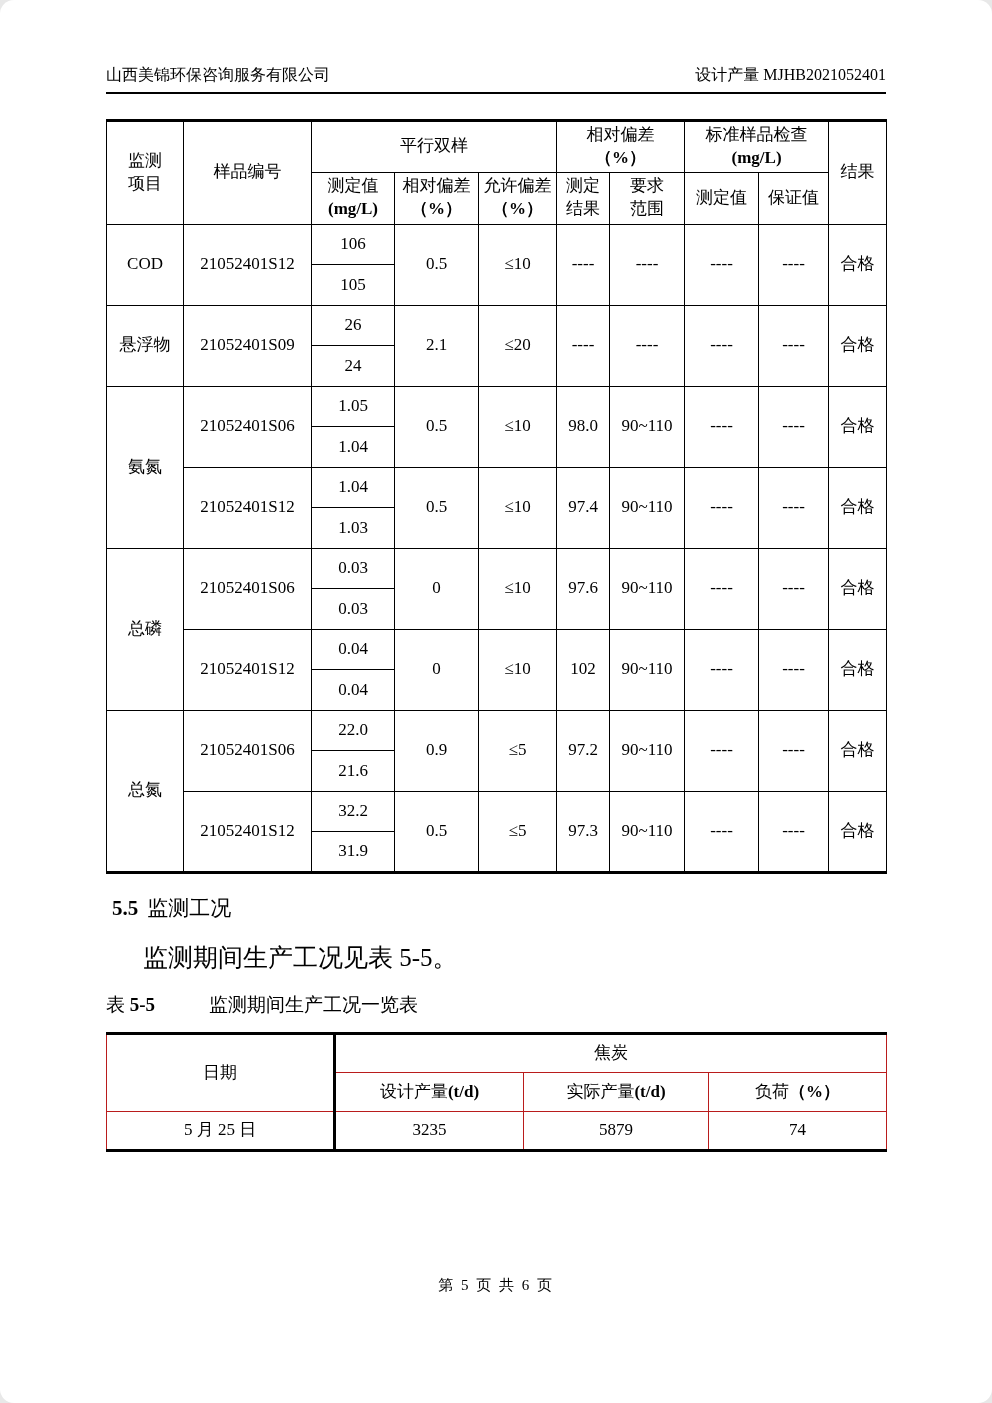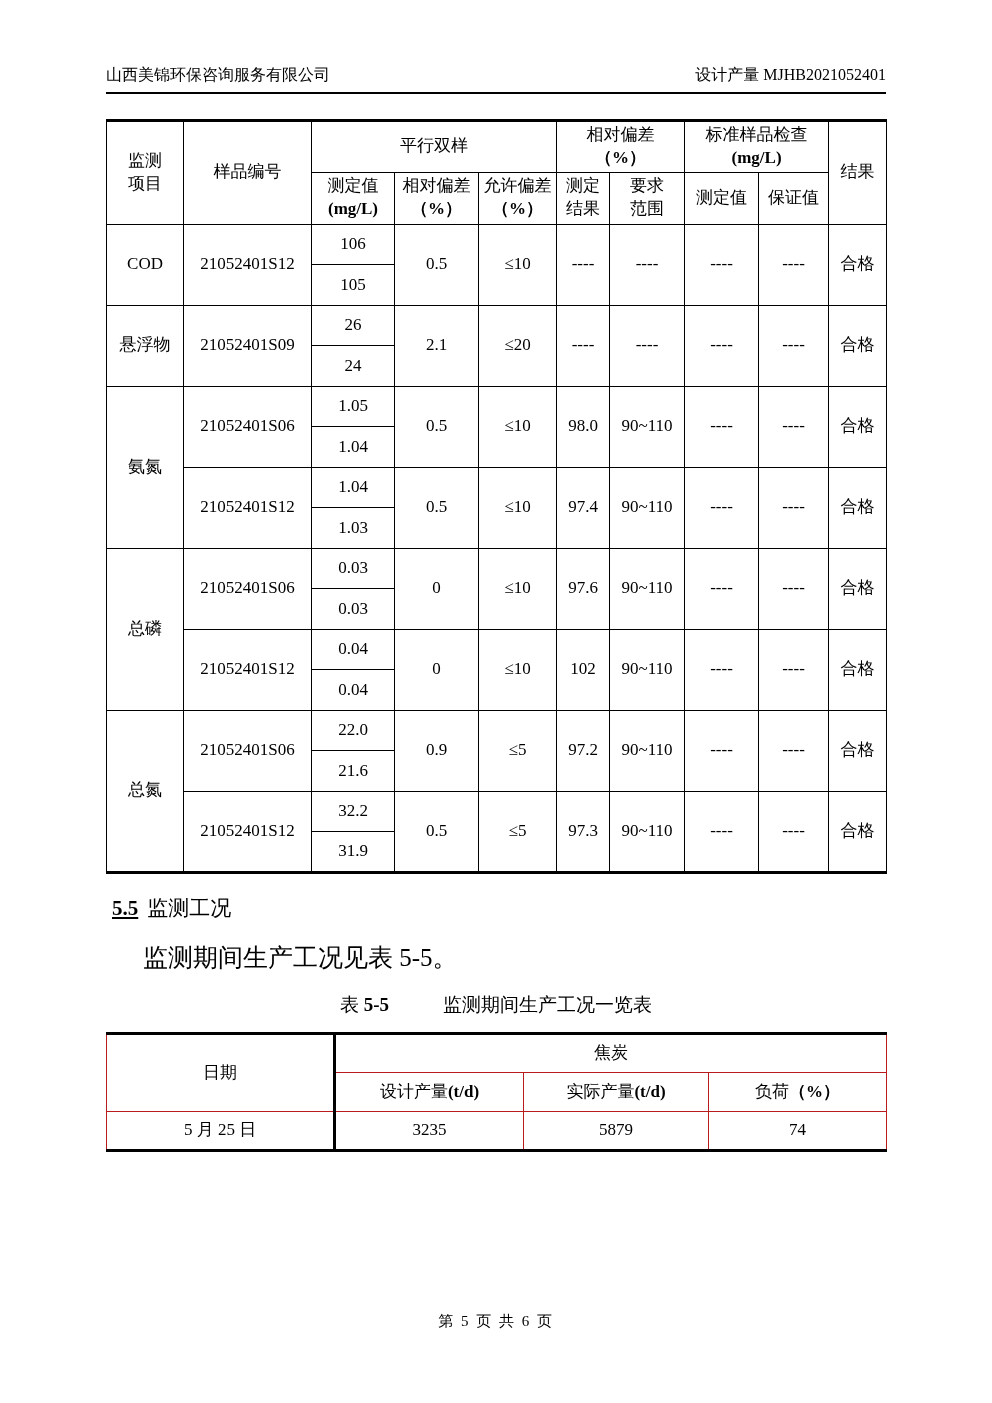--- a/index.html
+++ b/index.html
@@ -1,20 +1,20 @@
 <!DOCTYPE html>
 <html><head>
 <meta charset="utf-8">
 <style>
   * { box-sizing: border-box; }
   html, body { margin: 0; padding: 0; background: #e8e8e8; }
   .page {
     width: 992px; height: 1403px; background: #ffffff; color: #000;
     font-family: "Liberation Serif", "DejaVu Serif", serif;
-    position: relative; margin: 0 auto; overflow: hidden;
+    position: relative; margin: 0 auto; overflow: hidden; border-radius: 14px;
   }
   .page-header {
     margin: 0 106px; padding-top: 64px;
     display: flex; justify-content: space-between; align-items: flex-end;
     font-size: 16px; line-height: 22px;
   }
   .header-rule {
     margin: 6px 106px 0 106px; border: none; border-top: 2px solid #000; height: 0;
   }
   table { border-collapse: collapse; table-layout: fixed; }
@@ -28,38 +28,38 @@
   }
   .qc-table thead tr.h1 th { height: 44px; }
   .qc-table thead tr.h2 th { height: 52px; }
   .qc-table tbody tr { height: 40.5px; }
   .pre { white-space: pre-line; }
   .unit-block { display: block; font-weight: bold; }
   .unit-inline { font-weight: bold; }
   .section-heading {
     margin: 22px 0 0 112px; font-size: 21px; line-height: 1.2; color: #000;
   }
-  .section-heading .num { font-weight: bold; margin-right: 9px; text-decoration: underline; }
+  .section-heading .num { font-weight: bold; margin-right: 9px; }
   .body-para { margin: 21px 0 0 143px; font-size: 25px; line-height: 1.3; }
   .table-caption {
-    width: 780px; margin: 17px 0 0 106px; text-align: center; font-size: 19px;
+    width: 780px; margin: 17px 0 0 106px; font-size: 19px;
   }
   .table-caption .num { font-weight: bold; }
   .cap-gap { display: inline-block; width: 54px; }
   .prod-table {
     width: 780px; margin: 14px 0 0 106px;
     border: 1px solid #000; border-top: 3px solid #000; border-bottom: 3px solid #000;
   }
   .prod-table th, .prod-table td {
     border: 1px solid #b91c1c; text-align: center; vertical-align: middle;
     font-size: 17px; font-weight: normal; padding: 2px; height: 39px; line-height: 1.3;
   }
   .thick-r { border-right: 3px solid #000 !important; }
   .page-footer {
-    position: absolute; left: 0; right: 0; top: 1312px;
+    position: absolute; left: 0; right: 0; top: 1276px;
     text-align: center; font-size: 15px; letter-spacing: 2px;
   }
 </style>
 </head>
 <body>
 
 <div class="page">
 
   <div class="page-header">
     <span>山西美锦环保咨询服务有限公司</span>

